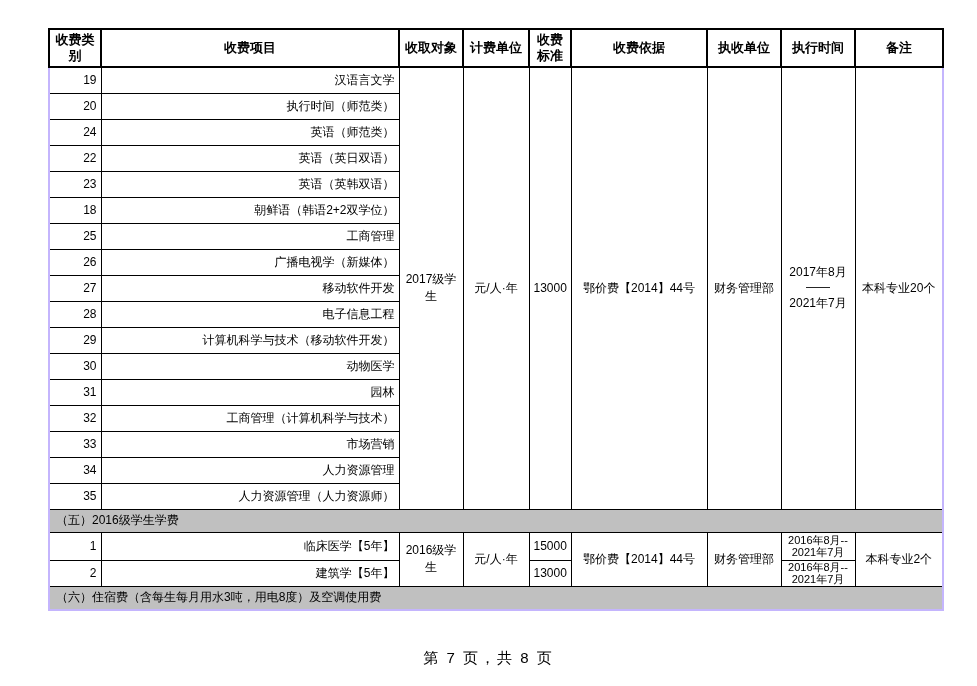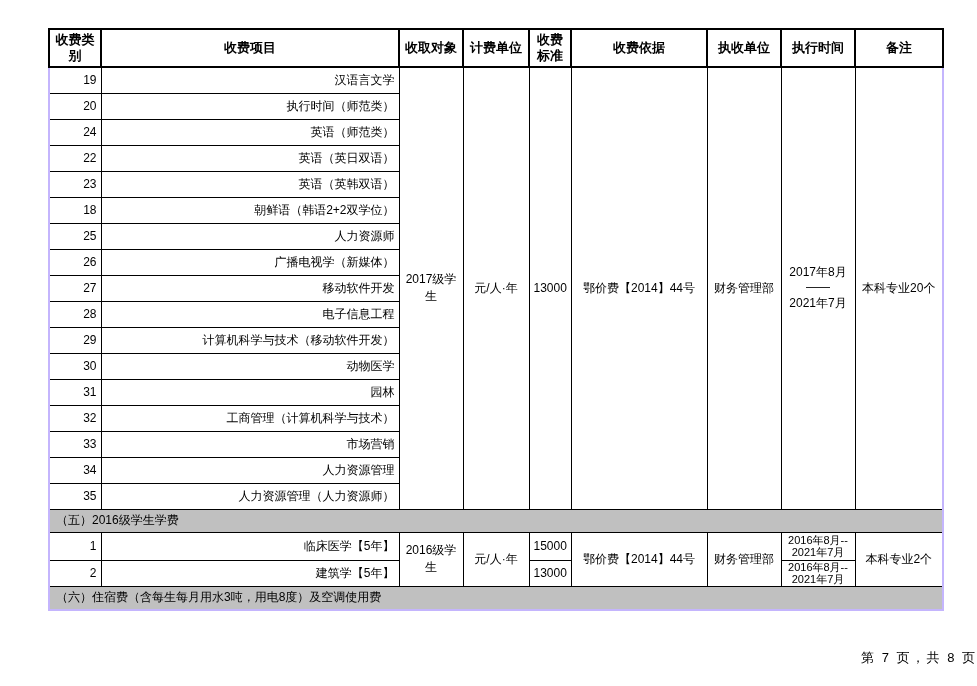--- a/index.html
+++ b/index.html
@@ -13,22 +13,22 @@
   td.no{text-align:right;vertical-align:middle;}
   td.item{text-align:right;padding-left:0;vertical-align:middle;}
   td.c{text-align:center;vertical-align:middle;}
   .pre{white-space:pre-line;line-height:1.3;margin-top:48px;}
   .small{font-size:11px;line-height:1.1;white-space:pre-line;padding:0 1px;}
   tr.r{height:26px;}
   tr.ra{height:28px;}
   tr.rb{height:26px;}
   tr.sect td{background:var(--section_bg,#c0c0c0);text-align:left;padding-left:6px;
         height:20px;font-size:12px;vertical-align:middle;}
-  .footer{position:absolute;top:649px;left:0;width:977px;text-align:right;
-        font-size:13px;letter-spacing:2px;}
+  .footer{position:absolute;top:649px;left:0;width:977px;text-align:center;
+        font-size:15px;letter-spacing:2px;}
 </style>
 </head>
 <body>
 
 <div class="page">
   <table class="fee">
     <colgroup>
       <col style="width:52px">
         <col style="width:298px">
         <col style="width:64px">
@@ -83,21 +83,21 @@
       <tr class="r">
         <td class="no">23</td>
         <td class="item">英语（英韩双语）</td>
       </tr>
       <tr class="r">
         <td class="no">18</td>
         <td class="item">朝鲜语（韩语2+2双学位）</td>
       </tr>
       <tr class="r">
         <td class="no">25</td>
-        <td class="item">人力资源师</td>
+        <td class="item">工商管理</td>
       </tr>
       <tr class="r">
         <td class="no">26</td>
         <td class="item">广播电视学（新媒体）</td>
       </tr>
       <tr class="r">
         <td class="no">27</td>
         <td class="item">移动软件开发</td>
       </tr>
       <tr class="r">

